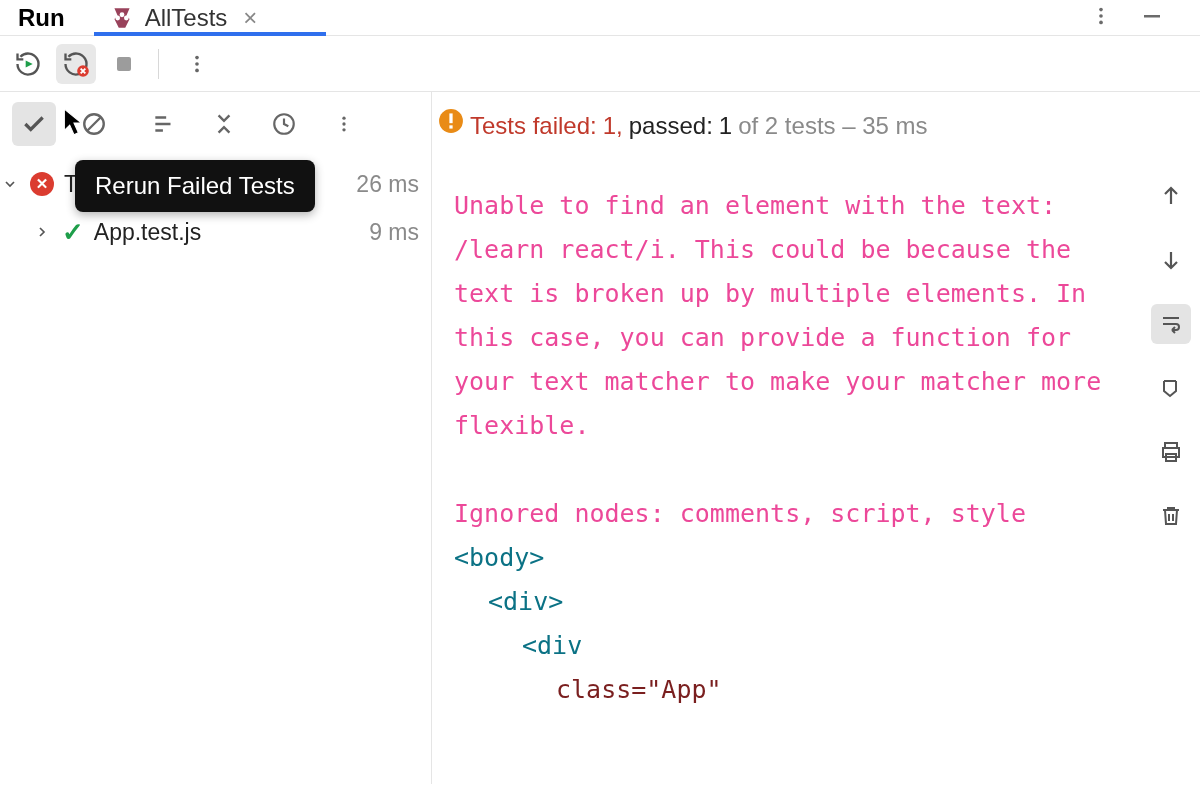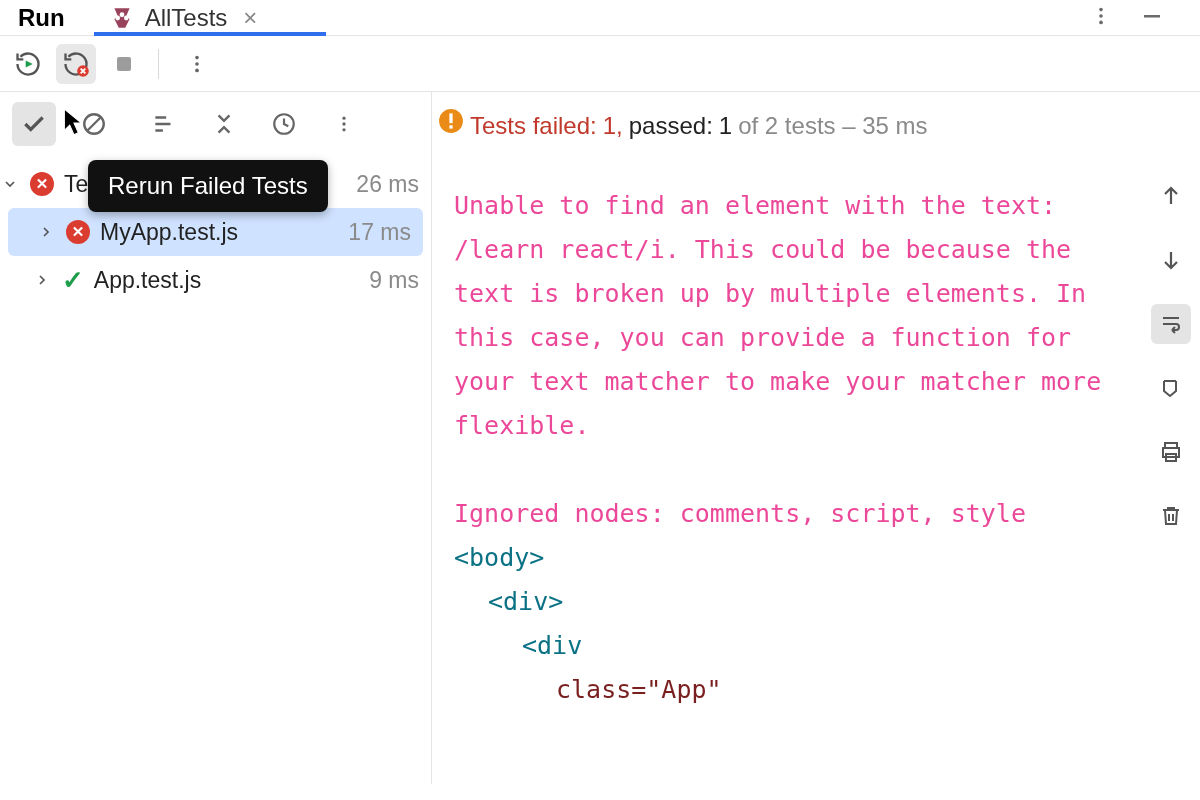--- a/index.html
+++ b/index.html
@@ -19,21 +19,21 @@
   
   .toolbar { display: flex; align-items: center; gap: 8px; height: 56px; padding: 0 8px; border-bottom: 1px solid #e5e5e5; position: relative; }
   .tbtn { width: 40px; height: 40px; display: flex; align-items: center; justify-content: center; border-radius: 6px; }
   .tbtn.hover { background: #e8e8e8; }
   .divider-v { width: 1px; height: 30px; background: #d8d8d8; margin: 0 10px 0 6px; }
   
   
   .cursor { position: absolute; left: 63px; top: 108px; z-index: 50; pointer-events: none; }
 
   
-  .tooltip { position: absolute; left: 88px; top: 160px; background: #111; color: #fff; font-size: 24px; padding: 12px 20px; border-radius: 8px; z-index: 40; box-shadow: 0 3px 10px rgba(0,0,0,.3); white-space: nowrap; }
+  .tooltip { position: absolute; left: 75px; top: 160px; background: #111; color: #fff; font-size: 24px; padding: 12px 20px; border-radius: 8px; z-index: 40; box-shadow: 0 3px 10px rgba(0,0,0,.3); white-space: nowrap; }
   
   
   .content { display: flex; height: calc(800px - 52px - 56px); }
   
   
   .left { width: 432px; display: flex; flex-direction: column; border-right: 1px solid #e5e5e5; }
   .left-tools { display: flex; align-items: center; gap: 16px; height: 64px; padding: 0 12px; }
   .left-tools .sqbtn { width: 44px; height: 44px; display: flex; align-items: center; justify-content: center; border-radius: 6px; }
   .left-tools .sqbtn.sel { background: #e4e4e4; }
   
@@ -187,30 +187,20 @@
       <div class="tree-row root">
         <span class="chev">
             <svg width="16" height="16" viewBox="0 0 24 24">
               <path d="M6 9l6 6 6-6" stroke="#555" stroke-width="2.5" fill="none"></path>
             </svg>
           </span>
         <span class="status-circle fail"></span>
         <span class="name">Test Results</span>
         <span class="time">26 ms</span>
       </div>
-      <div class="tree-row selected">
-        <span class="chev">
-            <svg width="16" height="16" viewBox="0 0 24 24">
-              <path d="M9 6l6 6-6 6" stroke="#555" stroke-width="2.5" fill="none"></path>
-            </svg>
-          </span>
-        <span class="status-circle fail"></span>
-        <span class="name">MyApp.test.js</span>
-        <span class="time">17 ms</span>
-      </div>
       <div class="tree-row child">
         <span class="chev">
             <svg width="16" height="16" viewBox="0 0 24 24">
               <path d="M9 6l6 6-6 6" stroke="#555" stroke-width="2.5" fill="none"></path>
             </svg>
           </span>
         <span class="checkmark">✓</span>
         <span class="name">App.test.js</span>
         <span class="time">9 ms</span>
       </div>

